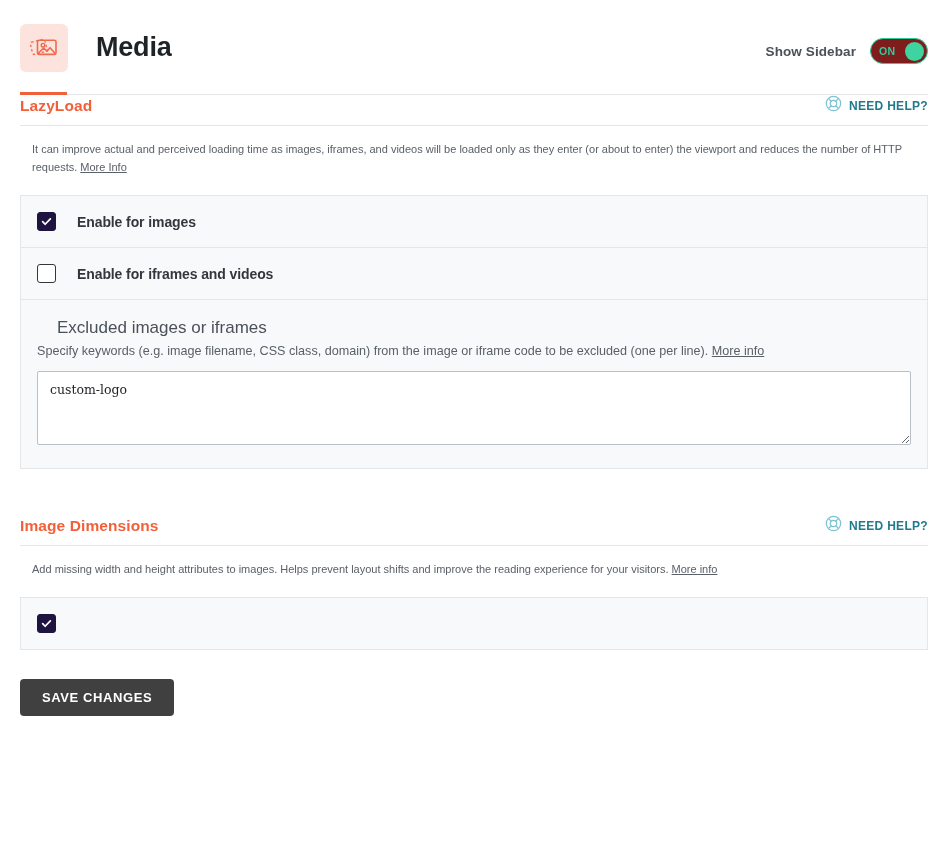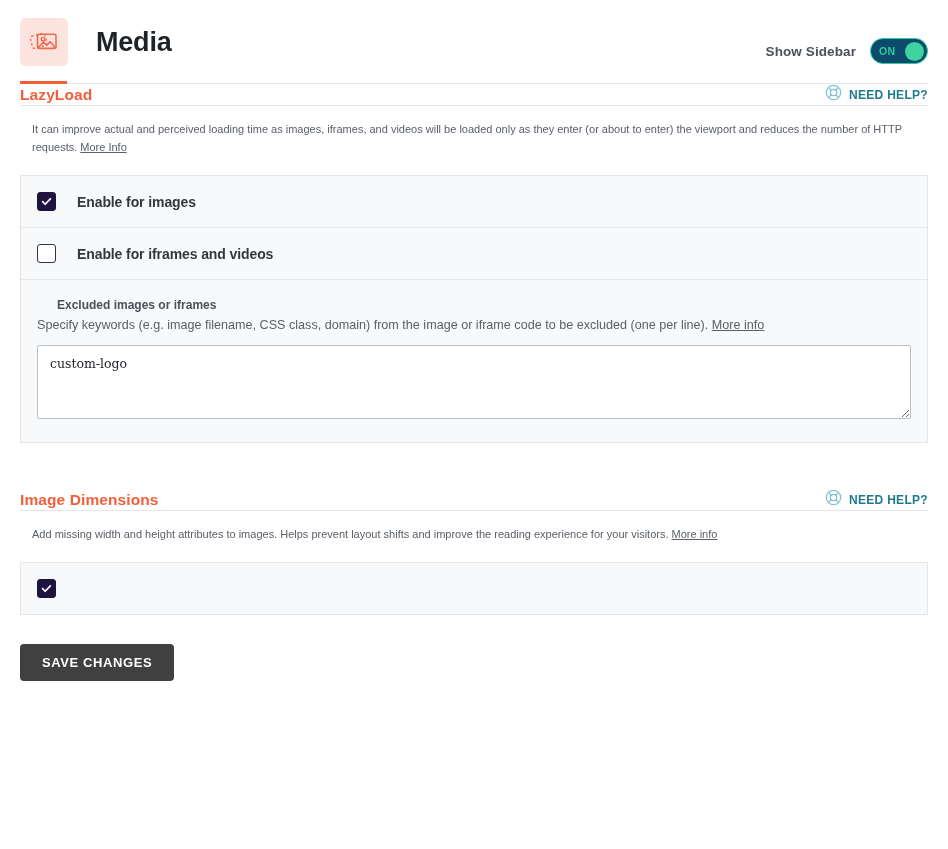--- a/index.html
+++ b/index.html
@@ -13,21 +13,21 @@
     height: 849px;
     background: #ffffff;
     font-family: "Liberation Sans", sans-serif;
     color: #5a6068;
     overflow: hidden;
   }
 
   
   .page-header {
     position: relative;
-    height: 84px;
+    height: 95px;
     padding: 0 20px;
     display: flex;
     align-items: center;
   }
   .header-left {
     display: flex;
     align-items: center;
   }
   .media-icon-box {
     width: 48px;
@@ -60,21 +60,21 @@
     font-size: 13.5px;
     font-weight: 700;
     color: #4a5159;
     letter-spacing: 0.1px;
   }
   .toggle {
     width: 58px;
     height: 26px;
     border-radius: 14px;
     border: 1.6px solid #2ecc9b;
-    background: #0c4a6e;
+    background: #7f1d1d;
     display: flex;
     align-items: center;
     justify-content: space-between;
     padding: 0 3px 0 8px;
     cursor: pointer;
   }
   .toggle-text {
     font-size: 10.5px;
     font-weight: 700;
     color: #2ecc9b;
@@ -114,20 +114,21 @@
     z-index: 2;
   }
 
   
   .content { padding: 0 20px; }
 
   .section-head {
     display: flex;
     align-items: center;
     justify-content: space-between;
+    padding-bottom: 9px;
     border-bottom: 1px solid #e4e6e8;
     gap: 16px;
   }
   .section-title {
     font-size: 15.5px;
     font-weight: 700;
     color: #f1603a;
     letter-spacing: 0.1px;
   }
   .need-help {
@@ -202,22 +203,22 @@
     font-weight: 700;
     color: #33373d;
     letter-spacing: -0.1px;
     cursor: pointer;
   }
 
   .panel-block {
     padding: 18px 16px 19px 16px;
   }
   .field-label {
-    font-size: 12px;
-    font-weight: 700;
+    font-size: 17px;
+    font-weight: 400;
     color: #4a5159;
     margin: 0 0 4px 0;
     padding-left: 20px;
   }
   .field-help {
     font-size: 12.6px;
     color: #5a6068;
     margin: 0 0 10px 0;
     line-height: 1.5;
   }

